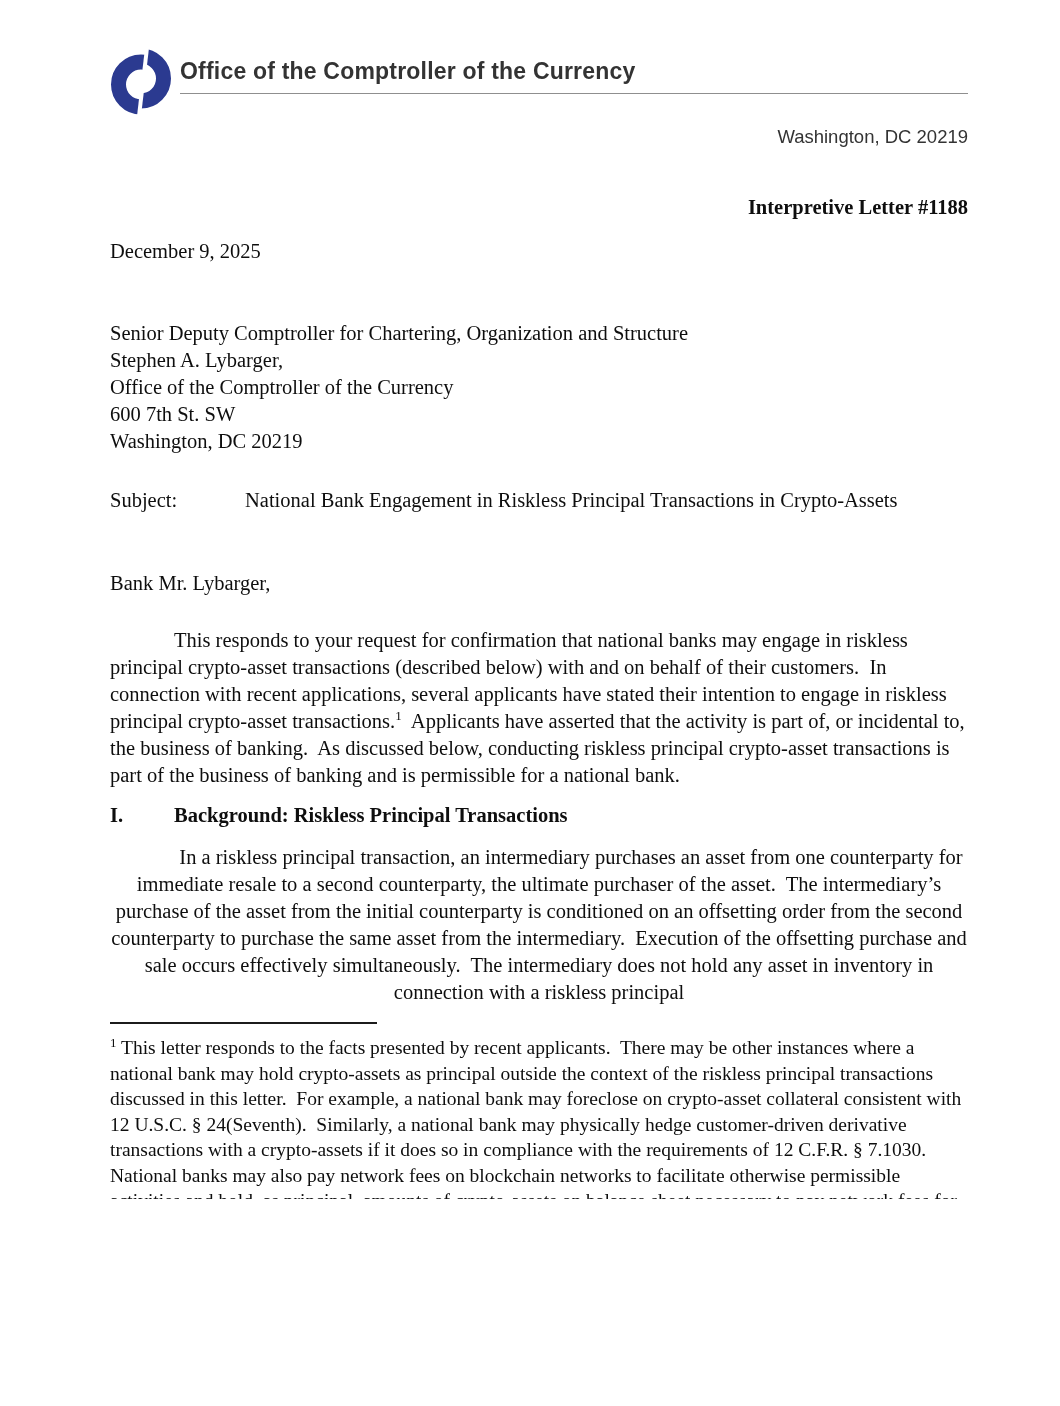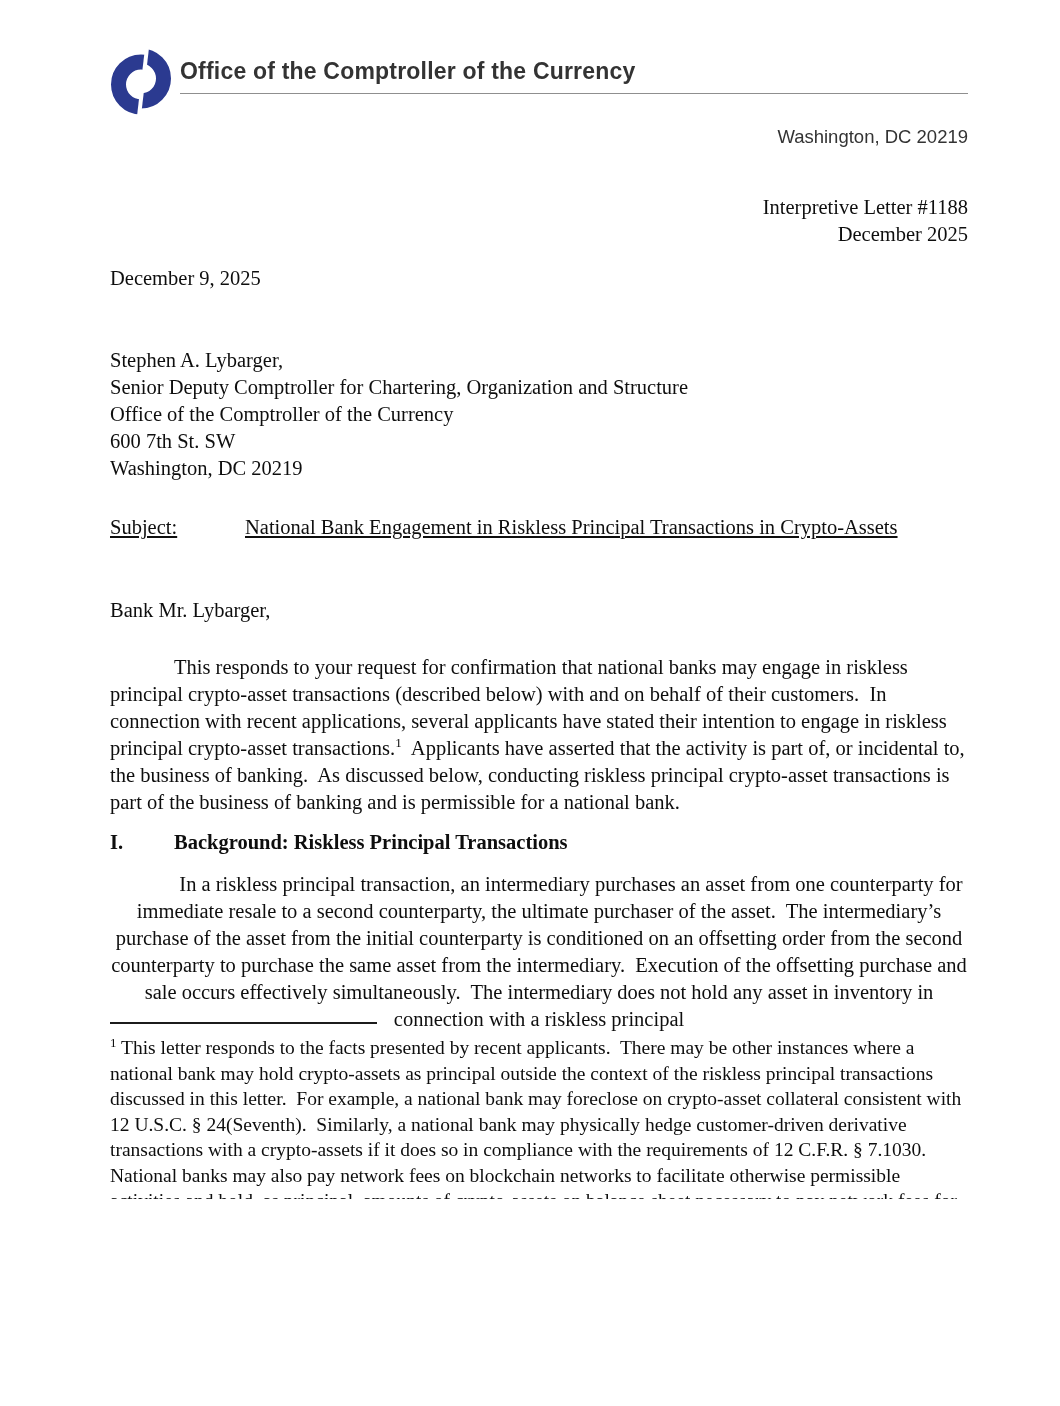--- a/index.html
+++ b/index.html
@@ -53,40 +53,39 @@
     margin-top: 12px;
     text-align: right;
     font-family: "Liberation Sans", "DejaVu Sans", sans-serif;
     font-size: 18.5px;
     color: #333333;
   }
   
   .letter-ref {
     margin-top: 46px;
     text-align: right;
-    font-weight: 400;
+    font-weight: 700;
     font-size: 20.5px;
     line-height: 27px;
   }
   .letter-date {
     margin-top: 17px;
     font-size: 20.5px;
     line-height: 27px;
   }
   .recipient {
     margin-top: 55px;
     font-size: 20.5px;
     line-height: 27px;
   }
   .subject-row {
     margin-top: 32px;
     display: flex;
     font-size: 20.5px;
     line-height: 27px;
-    text-decoration: underline;
   }
   .subject-label {
     width: 135px;
     flex: 0 0 auto;
   }
   .subject-text {
     flex: 1 1 auto;
   }
   .salutation {
     margin-top: 56px;
@@ -172,28 +171,27 @@
     </div>
     <div class="header-text-col">
       <div class="agency-name">Office of the Comptroller of the Currency</div>
       <hr class="header-rule">
     </div>
   </div>
   <div class="agency-address">Washington, DC 20219</div>
 
   <div class="letter-ref">
     <div>Interpretive Letter #1188</div>
-    <div>December 2025</div>
   </div>
 
   <div class="letter-date">December 9, 2025</div>
 
   <div class="recipient">
+    <div>Senior Deputy Comptroller for Chartering, Organization and Structure</div>
     <div>Stephen A. Lybarger,</div>
-    <div>Senior Deputy Comptroller for Chartering, Organization and Structure</div>
     <div>Office of the Comptroller of the Currency</div>
     <div>600 7th St. SW</div>
     <div>Washington, DC 20219</div>
   </div>
 
   <div class="subject-row">
     <span class="subject-label">Subject:</span>
     <span class="subject-text">National Bank Engagement in Riskless Principal Transactions in Crypto-Assets</span>
   </div>
 

